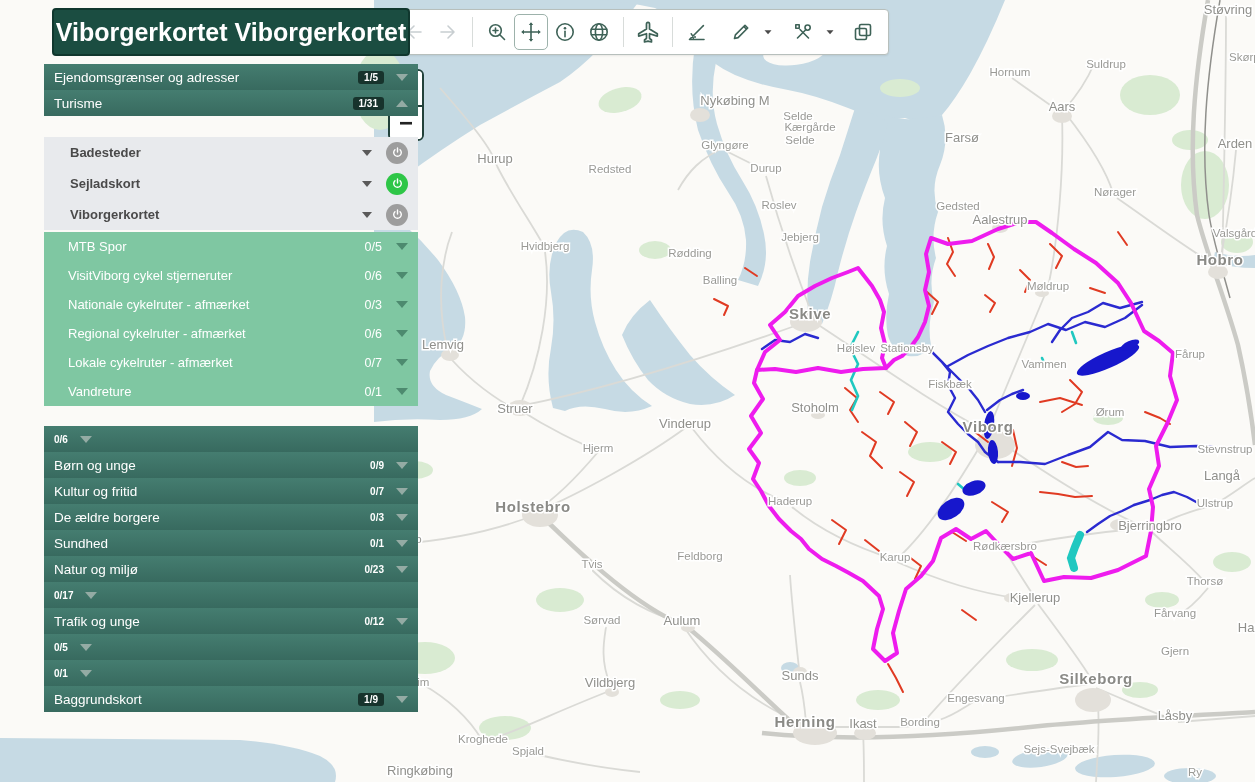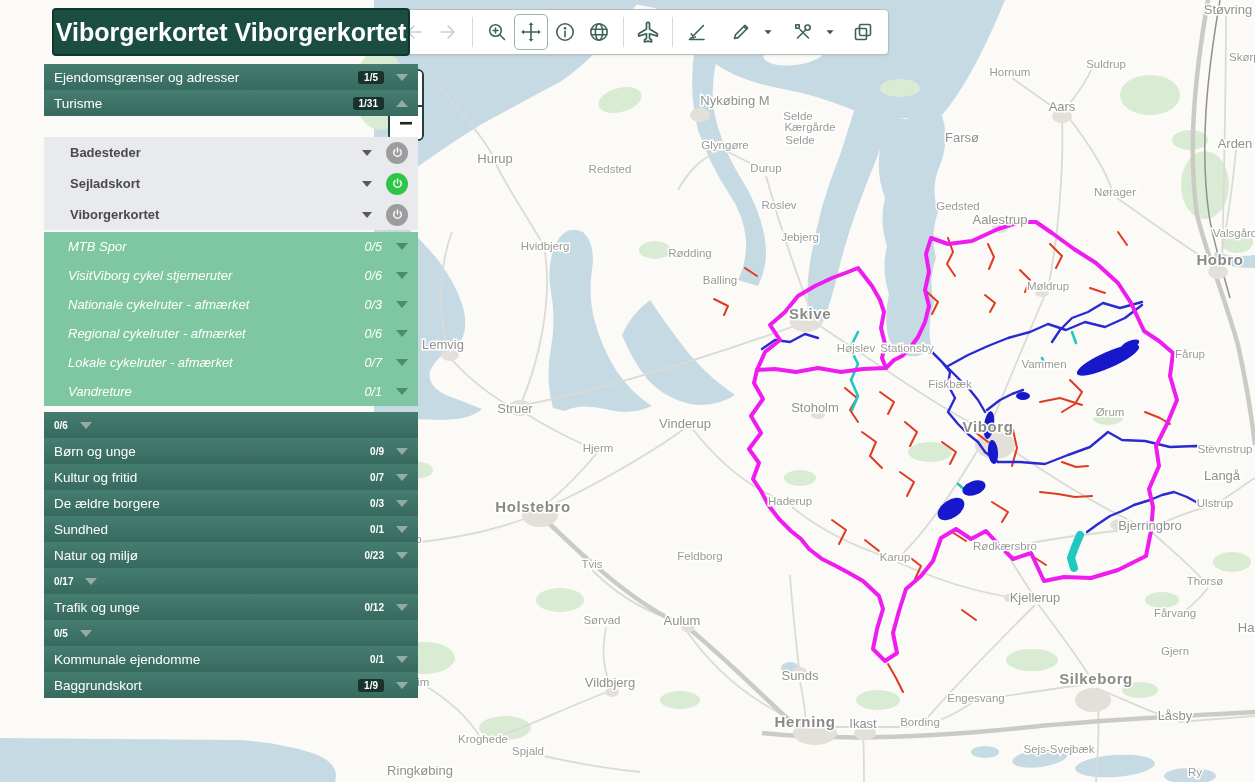--- a/index.html
+++ b/index.html
@@ -53,21 +53,21 @@
   .chev.up{border-top:none;border-bottom:7px solid #94aba4;}
   .sect.light{background:#e8eaed;margin-bottom:2px;margin-top:21px;}
   .row.layer{height:31px;cursor:pointer;}
   .row.layer .lbl{flex:1;padding-left:16px;font-size:13px;font-weight:bold;color:#4a4a4a;}
   .chev-dark{width:0;height:0;border-left:5px solid transparent;border-right:5px solid transparent;
     border-top:6px solid #5a5a5a;margin-right:14px;}
   .power{width:22px;height:22px;border-radius:50%;border:none;display:flex;align-items:center;
     justify-content:center;cursor:pointer;padding:0;}
   .power.off{background:#9d9d9d;}
   .power.on{background:#2ec647;}
-  .sect.green{background:#7fc7a2;margin-bottom:6px;font-style:italic;}
+  .sect.green{background:#7fc7a2;margin-bottom:20px;}
   .row.group{height:29px;cursor:pointer;color:#fff;}
   .row.group .lbl{flex:1;padding-left:14px;font-size:13px;}
   .row.group .gcnt{font-size:12.5px;margin-right:14px;}
   .chev-green{width:0;height:0;border-left:6px solid transparent;border-right:6px solid transparent;
     border-top:7px solid #4d8a6f;}
 </style>
 </head>
 <body>
 
 <div id="stage">
@@ -552,21 +552,20 @@
         <div class="row cat">
           <span class="lbl">Trafik og unge</span>
           <span class="cnt">0/12</span>
           <span class="chev"></span>
         </div>
         <div class="row cat">
           <span class="cnt">0/5</span>
           <span class="chev"></span>
         </div>
         <div class="row cat">
-          <span class="lbl">Kommunale ejendomme</span>
           <span class="cnt">0/1</span>
           <span class="chev"></span>
         </div>
         <div class="row cat">
           <span class="lbl">Baggrundskort</span>
           <span class="cnt badge">1/9</span>
           <span class="chev"></span>
         </div>
       </div>
 </div>

